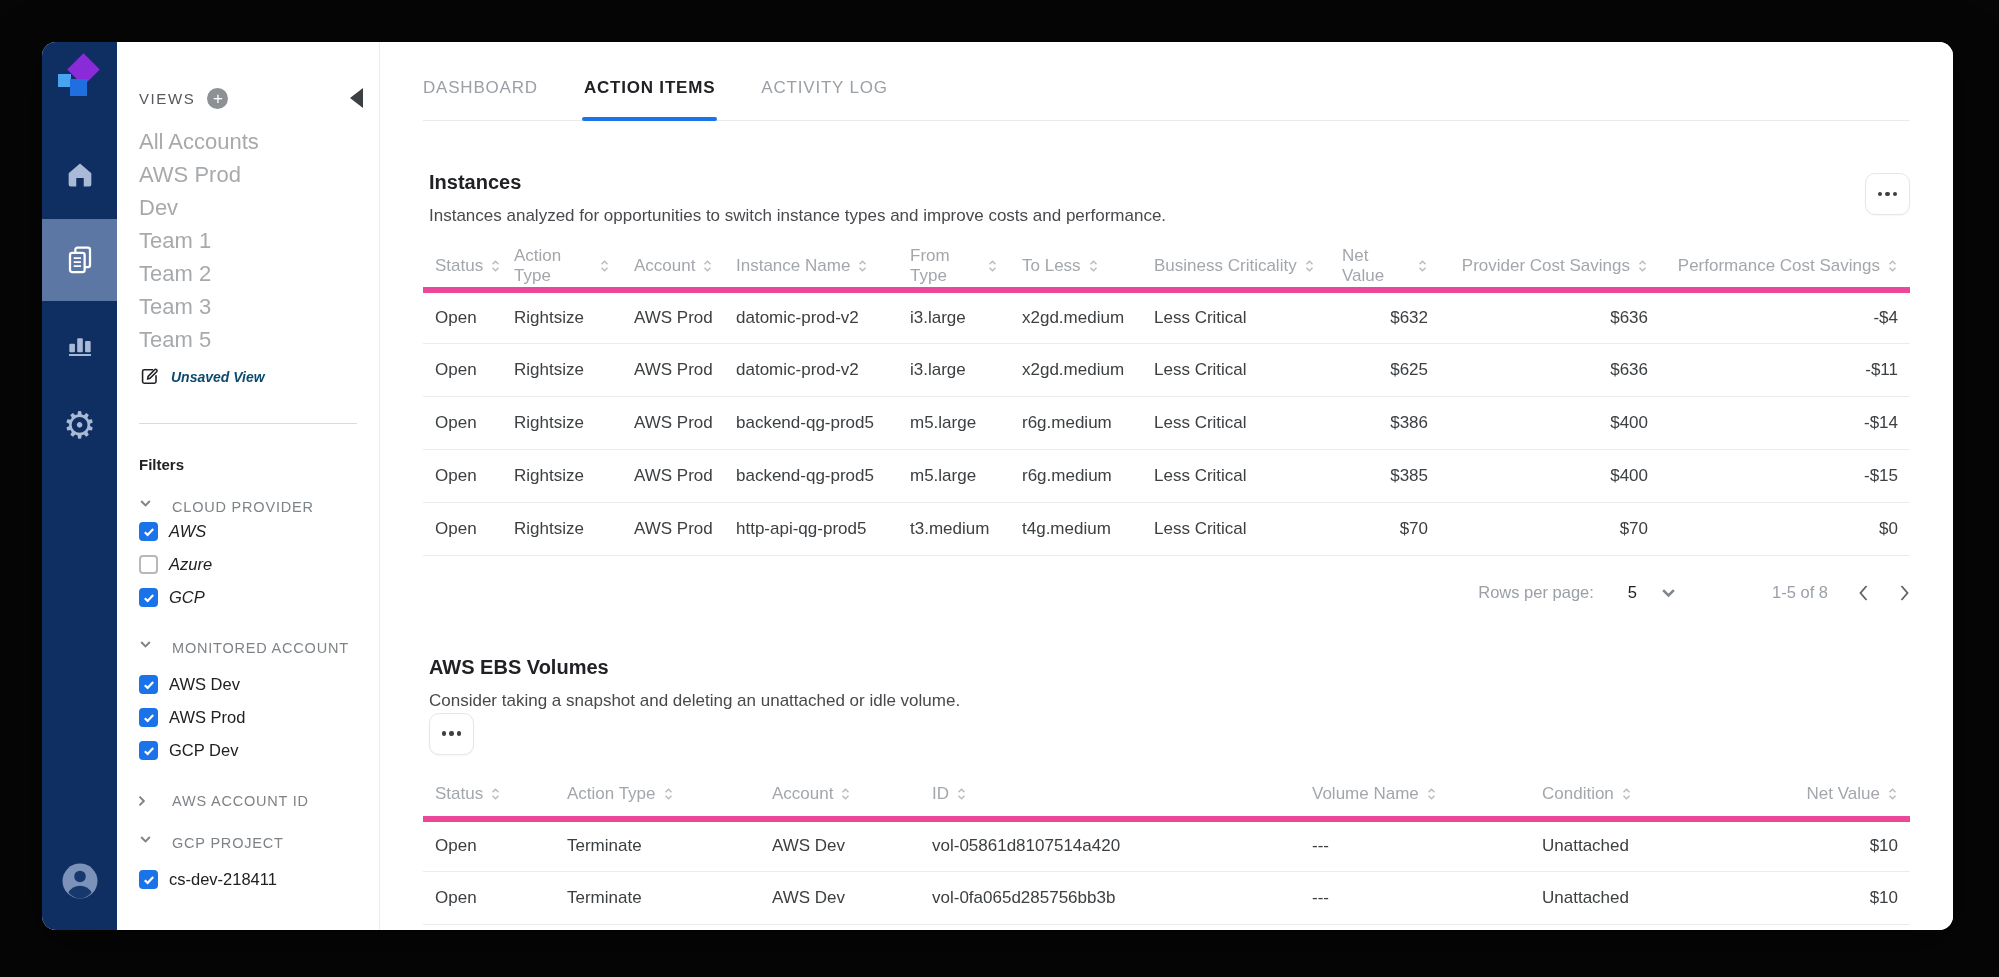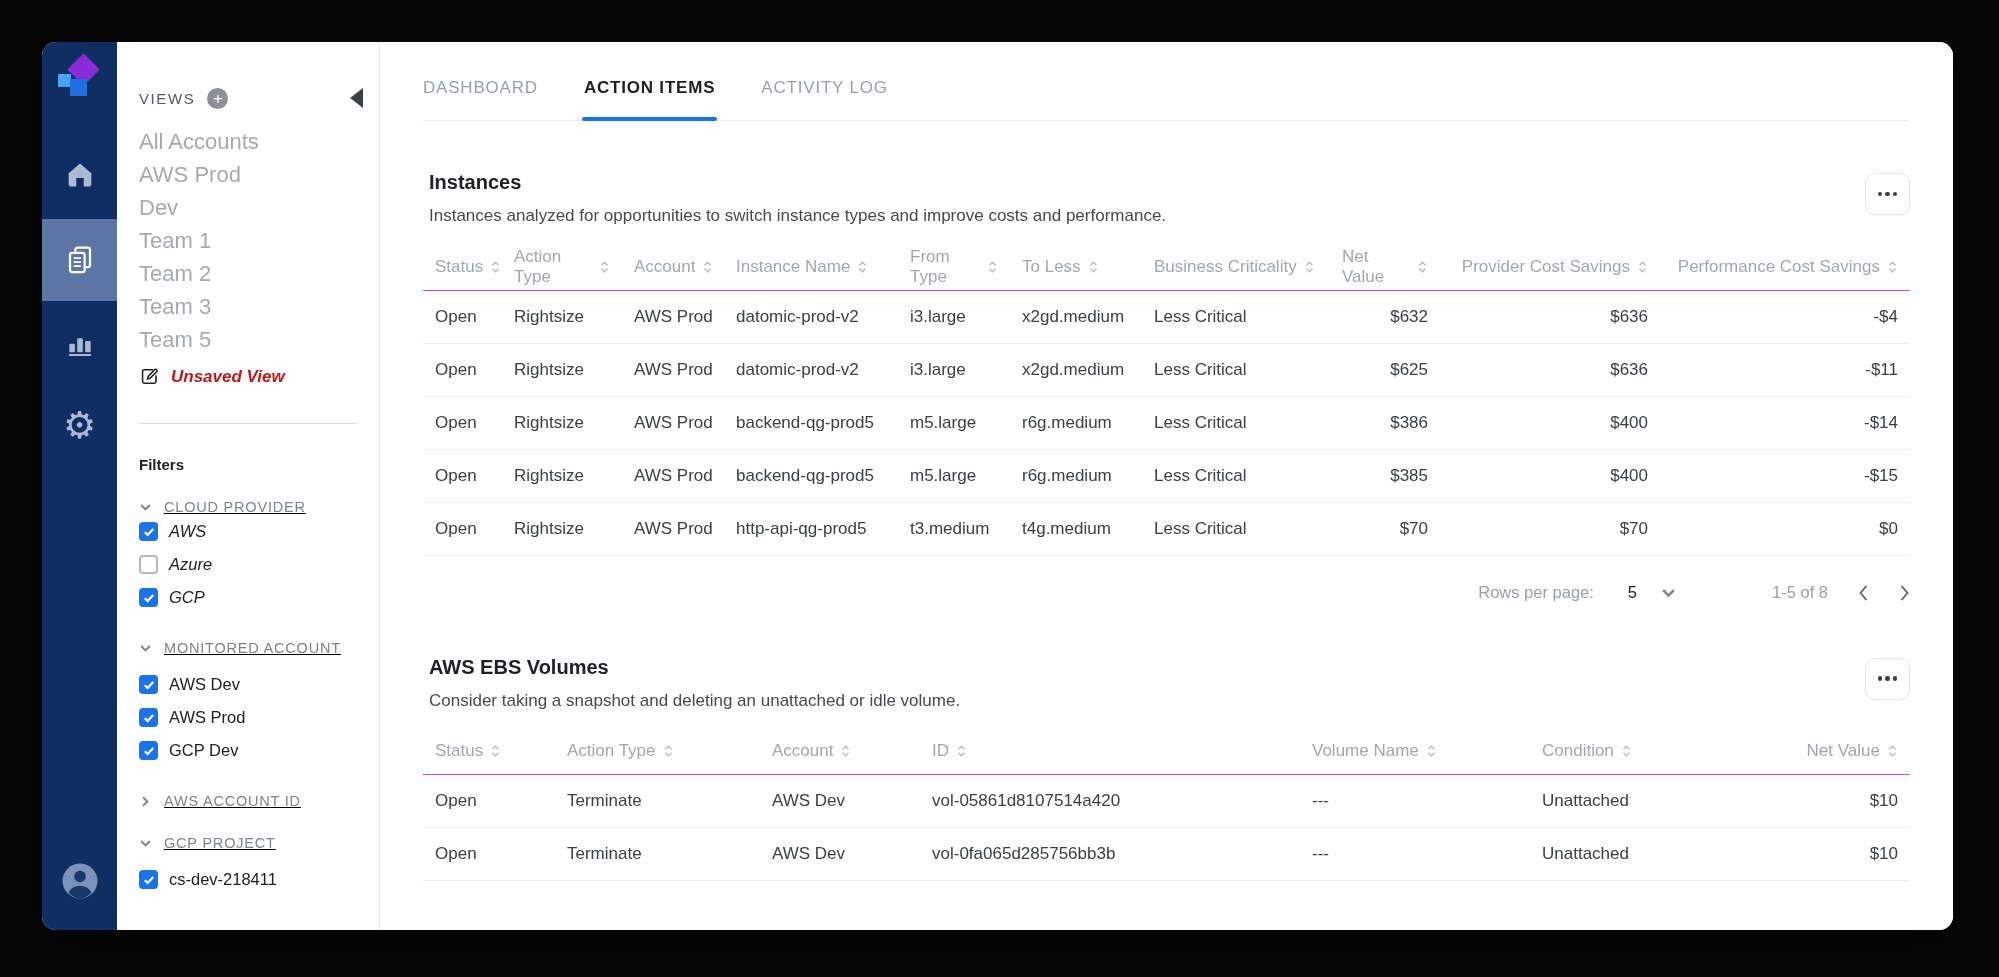--- a/index.html
+++ b/index.html
@@ -26,56 +26,56 @@
   
   .sidebar { width:263px; flex:0 0 263px; background:#fff; border-right:1px solid #ececec; position:relative; padding-left:22px; overflow:hidden; }
   .collapse-btn { position:absolute; top:46px; right:16px; width:0; height:0; border-top:10px solid transparent; border-bottom:10px solid transparent; border-right:13px solid #3c4043; cursor:pointer; }
   .views-head { margin-top:46px; display:flex; align-items:center; gap:12px; }
   .views-title { font-size:15px; letter-spacing:1.6px; color:#55585c; }
   .plus-circle { width:21px; height:21px; border-radius:50%; background:#8d9196; color:#fff; display:flex; align-items:center; justify-content:center; font-size:17px; line-height:1; cursor:pointer; padding-bottom:1px; }
   .views-list { margin-top:16px; }
   .view-item { height:33px; display:flex; align-items:center; font-size:22px; color:#a7aaad; cursor:pointer; }
   .unsaved-row { margin-top:10px; display:flex; align-items:center; gap:11px; cursor:pointer; }
   .unsaved-row svg { width:21px; height:21px; stroke:#202124; fill:none; stroke-width:1.5; }
-  .unsaved-label { font-size:17px; font-weight:bold; font-style:italic; color:#b91c1c; }
+  .unsaved-label { font-size:14px; font-weight:bold; font-style:italic; color:#0c4a6e; }
   .sb-divider { margin:36px 22px 0 0; border-top:1px solid #d9dadb; }
   .filters-title { margin-top:32px; font-size:15px; font-weight:bold; color:#202124; }
   .filter-section { margin-top:26px; }
-  .filter-head { display:flex; align-items:center; gap:12px; cursor:pointer;text-decoration:underline; }
+  .filter-head { display:flex; gap:20px; cursor:pointer; }
   .chev { display:flex; }
   .chev svg { width:13px; height:9px; stroke:#7e8387; stroke-width:1.8; fill:none; }
   .chev.collapsed { transform:rotate(-90deg); }
   .filter-label { font-size:14.5px; letter-spacing:.8px; color:#7e8387; }
   .check-row { display:flex; align-items:center; gap:11px; height:33px; cursor:pointer; }
   .checkbox { width:19px; height:19px; border-radius:4px; border:2px solid #b6b9bc; background:#fff; display:flex; align-items:center; justify-content:center; }
   .checkbox.checked { border-color:var(--checkbox-blue,#1a73e8); background:var(--checkbox-blue,#1a73e8); }
   .checkbox svg { width:12px; height:10px; stroke:#fff; stroke-width:2.2; fill:none; }
   .check-label { font-size:16.5px; color:#202124; }
 
   
   .main { flex:1; background:#fff; padding:0 43px; overflow:hidden; }
   .tab-bar { display:flex; gap:46px; padding-top:36px; border-bottom:1px solid #e8eaed; }
   .tab { font-size:17px; letter-spacing:.8px; color:#9aa0a6; padding-bottom:22px; position:relative; cursor:pointer; font-weight:500; }
   .tab.active { color:#202124; font-weight:600; }
   .tab.active::after { content:""; position:absolute; left:-2px; right:-2px; bottom:-1px; height:4px; border-radius:3px; background:var(--accent-blue,#1a73e8); }
 
   .section-head { display:flex; justify-content:space-between; align-items:flex-start;margin-left:6px; }
   .sh-first { margin-top:50px; }
-  .sh-second { margin-top:26px; }
+  .sh-second { margin-top:26px;flex-direction:column; }
   .section-title { font-size:20px; font-weight:bold; color:#202124; }
   .section-sub { margin-top:12px; font-size:17px; color:#47494c; }
   .more-btn { width:45px; height:42px; border:1px solid #e4e6e8; border-radius:10px; background:#fff; box-shadow:0 1px 2px rgba(0,0,0,.04); display:flex; align-items:center; justify-content:center; gap:3px; cursor:pointer; margin-top:2px; }
   .more-btn i { width:4.5px; height:4.5px; border-radius:50%; background:#3c4043; }
 
   table { border-collapse:collapse; table-layout:fixed; width:100%; margin-top:18px; }
   th { font-weight:normal; font-size:17px; color:#a3a7ab; height:46px; text-align:left; padding:0 12px; cursor:pointer; }
   .th-wrap { display:flex; align-items:center; gap:7px; }
   .sort svg { width:11px; height:16px; stroke:#b9bcbf; stroke-width:1.5; fill:none; display:block; }
   td { font-size:17px; color:#3c4043; height:53px; padding:0 12px; overflow:hidden; white-space:nowrap; }
-  thead tr { border-bottom:1px solid #ec4899; }
+  thead tr { border-bottom:6px solid #ec4899; }
   tbody tr { border-bottom:1px solid #ececee; }
 
   
   .tbl-instances th:nth-child(1){width:79px;} .tbl-instances th:nth-child(2){width:120px;}
   .tbl-instances th:nth-child(3){width:102px;} .tbl-instances th:nth-child(4){width:174px;}
   .tbl-instances th:nth-child(5){width:112px;} .tbl-instances th:nth-child(6){width:132px;}
   .tbl-instances th:nth-child(7){width:188px;} .tbl-instances th:nth-child(8){width:110px;}
   .tbl-instances th:nth-child(9){width:220px;} .tbl-instances th:nth-child(10){width:250px;}
   .tbl-instances th:nth-child(n+8) .th-wrap{justify-content:flex-end;}
   .tbl-instances td:nth-child(n+8){text-align:right;}

